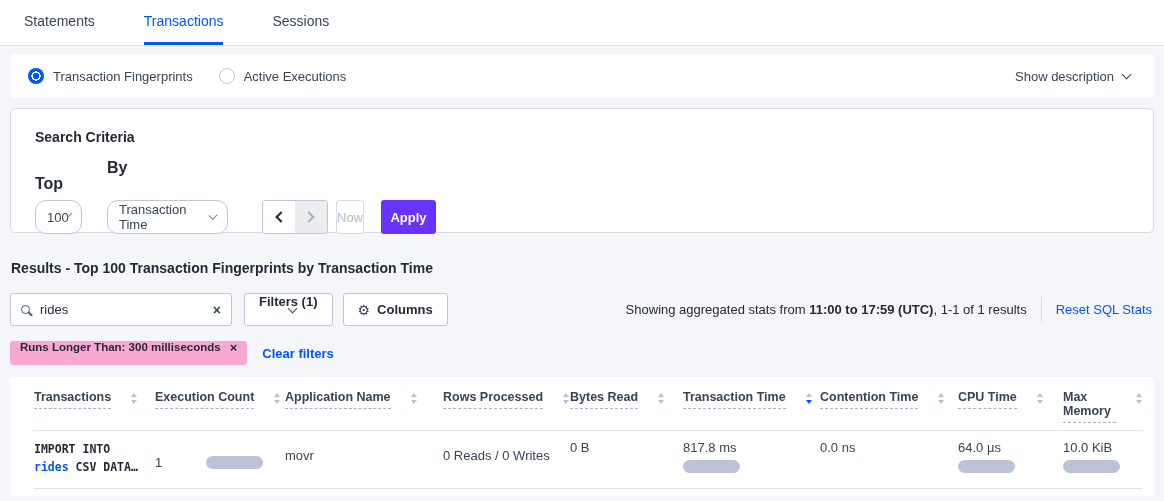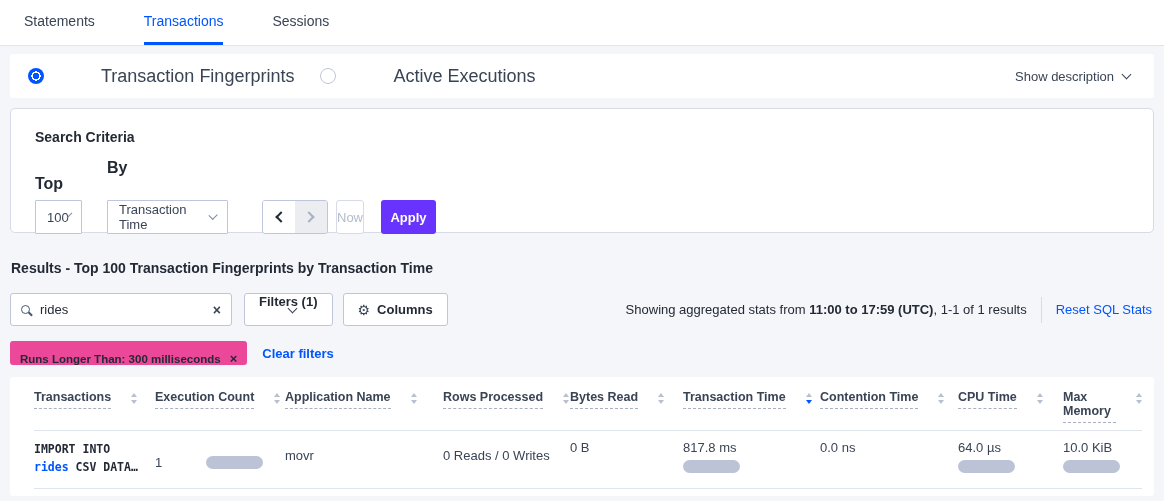--- a/index.html
+++ b/index.html
@@ -11,34 +11,34 @@
   .tabs-bar { background:#fff; height:46px; border-bottom:1px solid #e0e4eb; display:flex; align-items:flex-end; padding-left:24px; }
   .tab { font-size:14px; color:#394455; padding-bottom:13px; margin-right:49px; border-bottom:3px solid transparent; cursor:pointer; }
   .tab.active { color:#0055ff; border-bottom-color:#0055ff; font-weight:400; }
 
   
   .radio-band { margin:8px 10px 0 10px; background:#fff; border-radius:3px; height:44px; display:flex; align-items:center; padding:0 24px 0 18px; }
   .radio-opt { display:flex; align-items:center; margin-right:26px; cursor:pointer; }
   .radio-dot { width:16px; height:16px; border-radius:50%; margin-right:9px; }
   .radio-dot.on { background:radial-gradient(circle,#0055ff 0 3px,#ffffff 3px 4.6px,#0055ff 4.6px 8px); }
   .radio-dot.off { border:1px solid #c0c6d9; background:#fff; }
-  .radio-label { font-size:18px; color:#394455;margin-left:48px; }
+  .radio-label { font-size:13px; color:#394455; }
   .show-desc { margin-left:auto; font-size:13px; color:#394455; display:flex; align-items:center; cursor:pointer; }
 
   
   .chev { width:7px; height:7px; border-right:1.6px solid #394455; border-bottom:1.6px solid #394455; transform:rotate(45deg); display:inline-block; margin-left:9px; margin-top:-4px; }
   .chev.grey { border-color:#7e89a9; }
 
   
   .criteria-card { margin:10px 10px 0 10px; background:#fff; border:1px solid #d6dbe7; border-radius:5px; padding:20px 24px 24px 24px; height:125px; }
   .criteria-title { font-size:14px; font-weight:bold; color:#242a35; }
   .controls { display:flex; align-items:flex-end; margin-top:14px; }
   .ctl-group { display:flex; flex-direction:column; }
   .ctl-label { font-size:16px; font-weight:bold; color:#242a35; margin-bottom:7px; }
-  .select { border:1px solid #c0c6d9; border-radius:1px; height:34px; display:flex; align-items:center; padding:0 11px; font-size:13px; color:#394455; background:#fff; cursor:pointer; }
+  .select { border:1px solid #c0c6d9; border-radius:11px; height:34px; display:flex; align-items:center; padding:0 11px; font-size:13px; color:#394455; background:#fff; cursor:pointer; }
   .sel-top { width:47px; }
   .sel-by { width:121px; margin-left:0; }
   .g-top { margin-right:25px; }
   .g-by { margin-right:20px;gap:16px; }
   .sel-time { width:227px; }
   .time-badge { background:#e0e4eb; border-radius:3px; font-size:11px; font-weight:bold; color:#394455; padding:3px 7px; margin-right:10px; }
   .nav-pair { display:flex; margin-left:14px; border:1px solid #c0c6d9; border-radius:3px; overflow:hidden; height:34px; }
   .nav-btn { width:32px; display:flex; align-items:center; justify-content:center; cursor:pointer; background:#fff; }
   .nav-btn.disabled { background:#ebedf0; cursor:default; }
   .arr { width:8px; height:8px; border-right:2.2px solid #242a35; border-bottom:2.2px solid #242a35; }
@@ -58,21 +58,21 @@
   .btn { height:33px; background:#fff; border:1px solid #c0c6d9; border-radius:3px; display:flex; align-items:center; padding:0 14px; font-size:13px; font-weight:bold; color:#242a35; cursor:pointer; }
   .filters-btn { margin-left:12px;flex-direction:column; }
   .columns-btn { margin-left:10px; }
   .gear { font-family:"DejaVu Sans",sans-serif; font-size:14px; color:#394455; margin-right:7px; font-weight:normal; }
   .summary { margin-left:auto; font-size:13px; color:#242a35; white-space:nowrap; }
   .summary b { font-weight:bold; }
   .vdiv { width:1px; height:26px; background:#d6dbe7; margin:0 14px; }
   .reset-link { font-size:13px; color:#0055ff; cursor:pointer; white-space:nowrap; padding-right:2px; }
 
   .chips-row { display:flex; align-items:center; margin:15px 10px 0 10px; }
-  .chip { background:#ec4899; border-radius:3px; height:24px; display:flex; align-items:flex-end; padding:0 10px; font-size:11.5px; font-weight:bold; color:#242a35; }
+  .chip { background:#f9a8d4; border-radius:3px; height:24px; display:flex; align-items:flex-start; padding:0 10px; font-size:11.5px; font-weight:bold; color:#242a35; }
   .chip-x { margin-left:9px; font-size:13px; cursor:pointer; font-weight:bold; color:#242a35; line-height:1; }
   .clear-filters { margin-left:15px; font-size:13px; font-weight:bold; color:#0055ff; cursor:pointer; }
 
   
   .table-card { margin:12px 10px 0 10px; background:#fff; border-radius:3px; padding:0 12px 0 24px; height:119px; }
   .thead { display:flex; padding-top:13px; padding-bottom:7px; border-bottom:1px solid #e0e4eb; }
   .th { display:flex; align-items:flex-start; font-size:12.5px; font-weight:bold; color:#394455; }
   .th-label { border-bottom:1px dashed #a8b1c2; padding-bottom:4px; cursor:default; }
   .sort { display:inline-flex; flex-direction:column; gap:2.5px; margin-left:20px; margin-top:3px; cursor:pointer; }
   .tri-up { width:0; height:0; border-left:3.5px solid transparent; border-right:3.5px solid transparent; border-bottom:4.5px solid #b7c0d0; }

